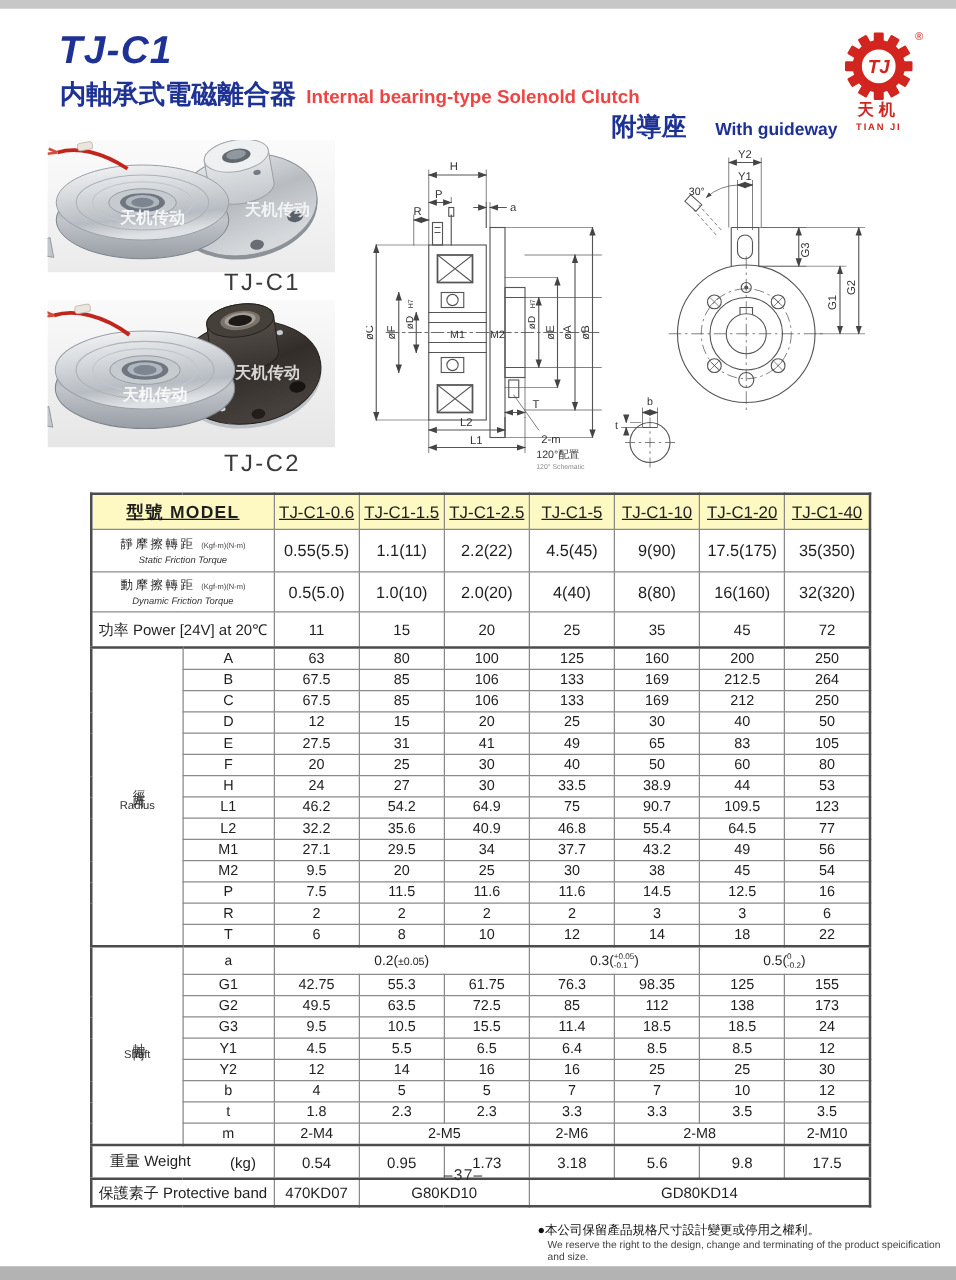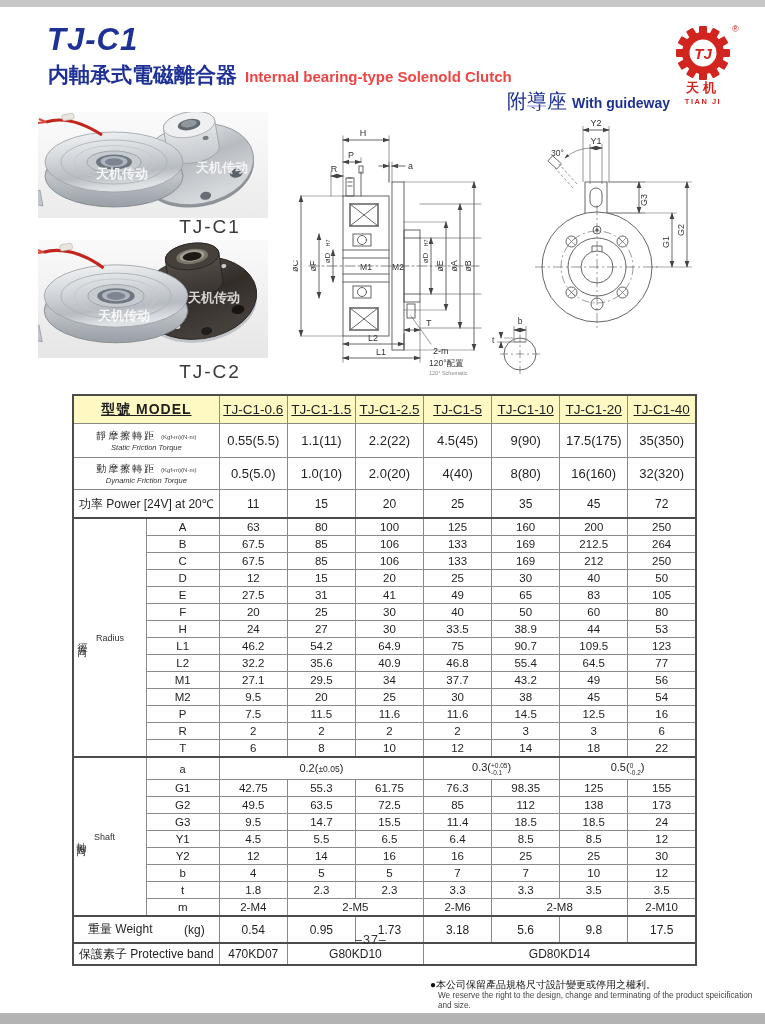--- a/index.html
+++ b/index.html
@@ -8,22 +8,22 @@
   .edge-top{position:absolute;left:0;top:0;width:765px;height:7px;background:#c7c7c7;}
   .edge-bottom{position:absolute;left:0;top:1013px;width:765px;height:11px;background:#b3b3b3;}
 
   
   .title{position:absolute;left:47px;top:22px;font-size:31px;font-weight:bold;font-style:italic;
          color:#1e3194;letter-spacing:1px;}
   .subtitle{position:absolute;left:48px;top:61px;white-space:nowrap;}
   .subtitle .zh{font-size:21px;font-weight:bold;color:#1e3194;}
   .subtitle .en{font-size:15px;font-weight:bold;color:#ef4444;margin-left:8px;}
   .guideway{position:absolute;left:470px;top:88px;width:200px;text-align:right;white-space:nowrap;}
-  .guideway .zh{font-size:20px;font-weight:normal;color:#1e3194;}
-  .guideway .en{font-size:14px;font-weight:bold;color:#1e3194;margin-left:5px;text-align:right;}
+  .guideway .zh{font-size:20px;font-weight:bold;color:#1e3194;}
+  .guideway .en{font-size:14px;font-weight:bold;color:#1e3194;margin-left:23px;text-align:right;}
   .logo{position:absolute;left:666px;top:18px;}
 
   
   .photo{position:absolute;left:38px;}
   .caption{position:absolute;left:140px;width:140px;text-align:center;font-size:19px;
            letter-spacing:2px;color:#3a3a3a;}
 
   
   .drawing{position:absolute;}
   svg text{font-family:"Liberation Sans",sans-serif;}
@@ -40,21 +40,21 @@
   tr.r-spec3 td{height:27px;font-size:12px;}
   tr.r-dim td{height:16px;line-height:16px;font-size:11.5px;}
   tr.r-a td{height:21px;font-size:11px;}
   tr.r-wt td{height:20px;font-size:12px;}
   tr.r-pb td{height:20px;font-size:12px;}
   tr.sep td{border-top:2px solid #4c4c4c;}
   .speclab .sl1{font-size:10px;letter-spacing:2px;line-height:12px;}
   .speclab .slu{font-size:6px;letter-spacing:0;color:#444;}
   .speclab .sl2{font-size:7.5px;letter-spacing:0;color:#333;line-height:9px;font-style:italic;}
   .plainlab{font-size:11px;}
-  .grpcell .gwrap{display:flex;align-items:center;gap:6px;}
+  .grpcell .gwrap{display:flex;flex-direction:column;align-items:center;justify-content:center;gap:6px;}
   .grpcell .vzh{writing-mode:vertical-lr;text-orientation:upright;font-size:10px;letter-spacing:2px;color:#333;}
   .grpcell .gen{font-size:9px;color:#333;}
   .wline{display:flex;justify-content:space-between;padding:4px 14px;align-items:center;}
   .tol{display:inline-flex;flex-direction:column;font-size:6.5px;line-height:7px;
        vertical-align:middle;text-align:left;}
   .tmid{font-size:8.5px;vertical-align:middle;}
 
   
   .pagenum{position:absolute;left:355px;top:933px;font-size:12.5px;color:#333;letter-spacing:1px;}
   .footnote{position:absolute;left:430px;top:979px;width:330px;}
@@ -643,21 +643,21 @@
           <td>63.5</td>
           <td>72.5</td>
           <td>85</td>
           <td>112</td>
           <td>138</td>
           <td>173</td>
         </tr>
         <tr class="r-dim">
           <td>G3</td>
           <td>9.5</td>
-          <td>14.7</td>
+          <td>10.5</td>
           <td>15.5</td>
           <td>11.4</td>
           <td>18.5</td>
           <td>18.5</td>
           <td>24</td>
         </tr>
         <tr class="r-dim">
           <td>Y1</td>
           <td>4.5</td>
           <td>5.5</td>

